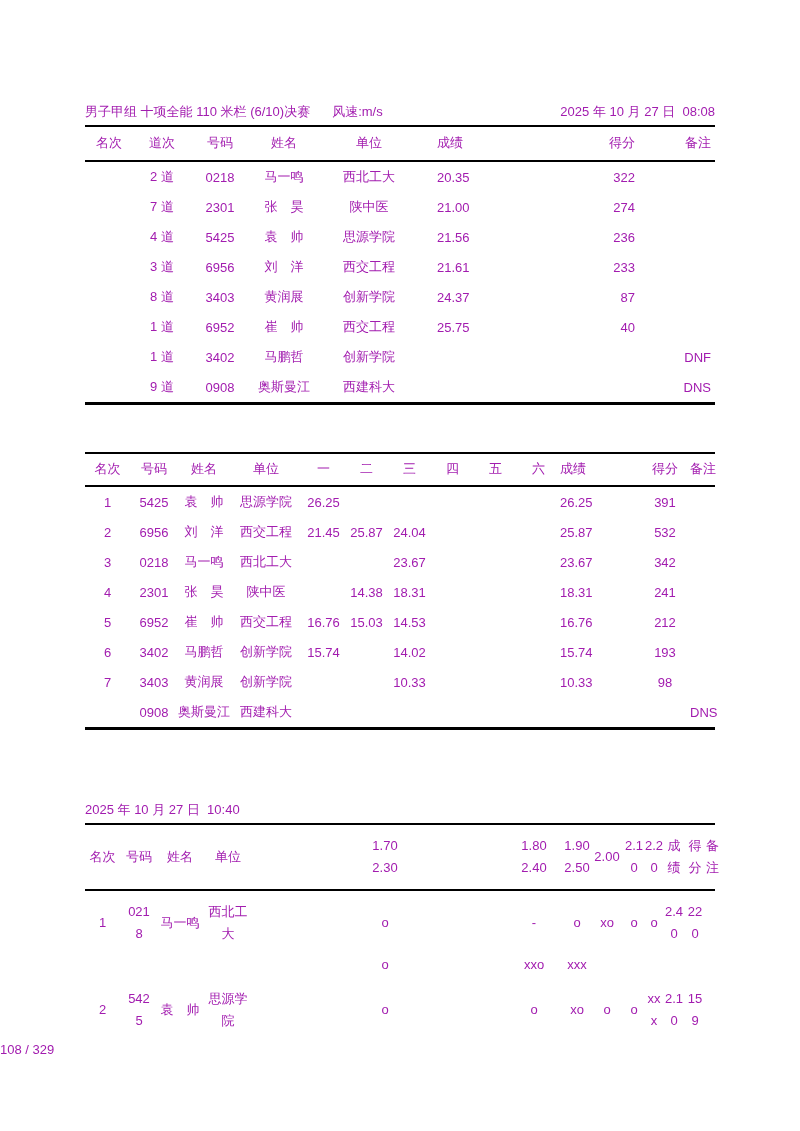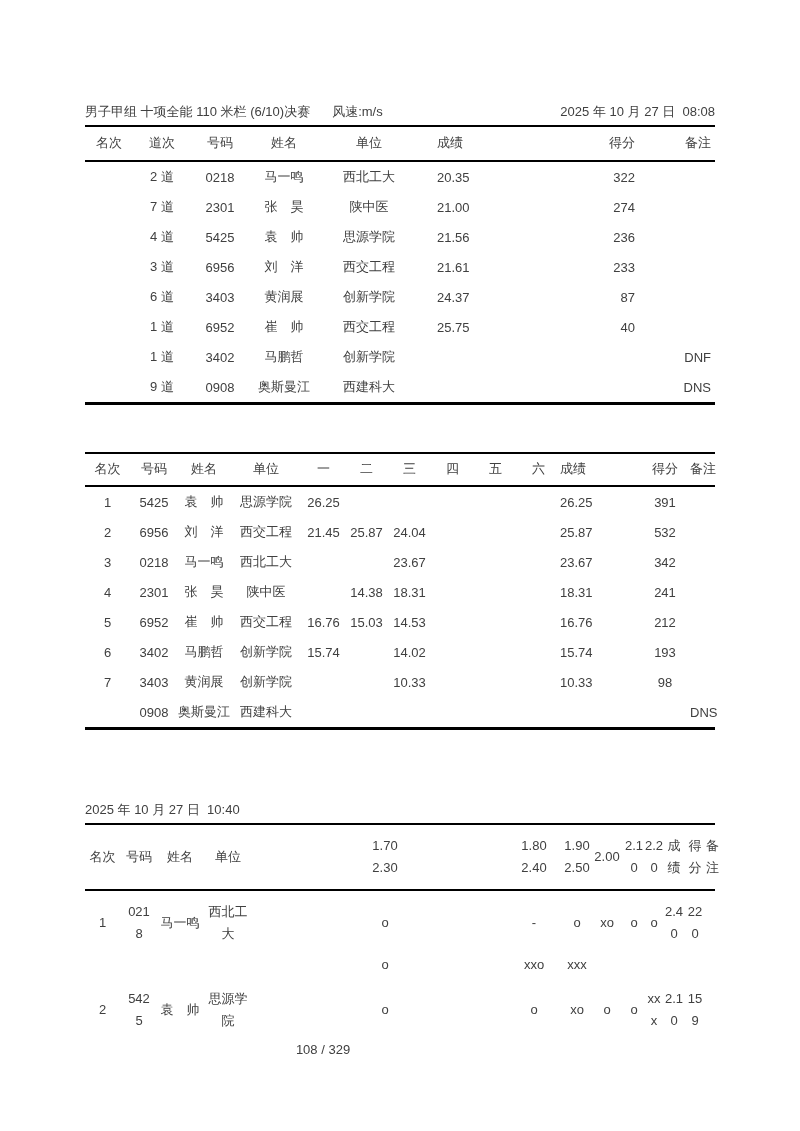--- a/index.html
+++ b/index.html
@@ -1,17 +1,17 @@
 <!DOCTYPE html>
 <html><head>
 <meta charset="utf-8">
 <style>
   html,body{margin:0;padding:0;background:#e8e8e8;}
   .page{position:relative;width:800px;height:1131px;background:#ffffff;margin:0 auto;
-        font-family:"Liberation Sans","DejaVu Sans",sans-serif;color:#404040;font-size:13px;overflow:hidden;}
+        font-family:"Liberation Sans","DejaVu Sans",sans-serif;color:#a21caf;font-size:13px;overflow:hidden;}
   .sec{position:absolute;left:85px;width:630px;}
   #sec1{top:100px}#sec2{top:448px}#sec3{top:798px}
   .sec-head{display:flex;justify-content:space-between;align-items:flex-end;height:21px;}
   .sec-title,.sec-date{white-space:pre;}
   .wind{margin-left:22px;}
   .rule{background:#000;border:0;}
   .rule.thin{height:1.5px;margin-top:4px;}
   .rule.thick{height:2.5px;}
   .grid{display:grid;align-items:center;}
   .grid span{display:block;text-align:center;white-space:nowrap;}
@@ -28,21 +28,21 @@
   .t2.row{height:30px;}
   .t2 .c11{text-align:left;}
   .t2 .c13{text-align:right;}
   
   .t3{grid-template-columns:35px 38px 44px 52px 103px 56px 92px 58px 28px 32px 22px 18px 22px 20px 15px;}
   .t3 span{white-space:pre-line;line-height:22px;text-align:center;}
   .t3.hdr{height:64px;}
   .t3.row1{height:46px;margin-top:9px;}
   .t3.rowc{height:26px;margin-top:6px;}
   .t3.row2{height:46px;margin-top:9px;}
-  .footer{position:absolute;left:0;top:1042px;width:646px;text-align:center;}
+  .footer{position:absolute;left:0;top:1042px;width:646px;text-align:left;}
 </style>
 </head>
 <body>
 
 <div class="page">
 
   <section class="sec" id="sec1">
     <div class="sec-head">
       <div class="sec-title"><span>男子甲组 十项全能 110 米栏 (6/10)决赛</span><span class="wind">风速:m/s</span></div>
       <div class="sec-date">2025 年 10 月 27 日  08:08</div>
@@ -94,21 +94,21 @@
         <span class="c2">3 道</span>
         <span class="c3">6956</span>
         <span class="c4">刘　洋</span>
         <span class="c5">西交工程</span>
         <span class="c6">21.61</span>
         <span class="c7">233</span>
         <span class="c8"></span>
       </div>
     <div class="grid t1 row">
         <span class="c1"></span>
-        <span class="c2">6 道</span>
+        <span class="c2">8 道</span>
         <span class="c3">3403</span>
         <span class="c4">黄润展</span>
         <span class="c5">创新学院</span>
         <span class="c6">24.37</span>
         <span class="c7">87</span>
         <span class="c8"></span>
       </div>
     <div class="grid t1 row">
         <span class="c1"></span>
         <span class="c2">1 道</span>

